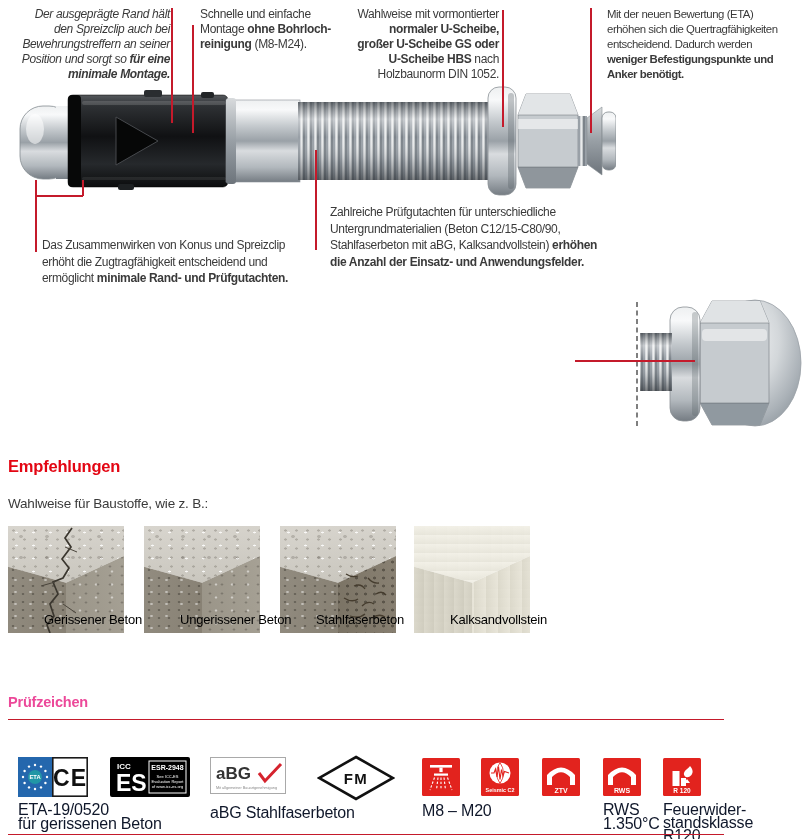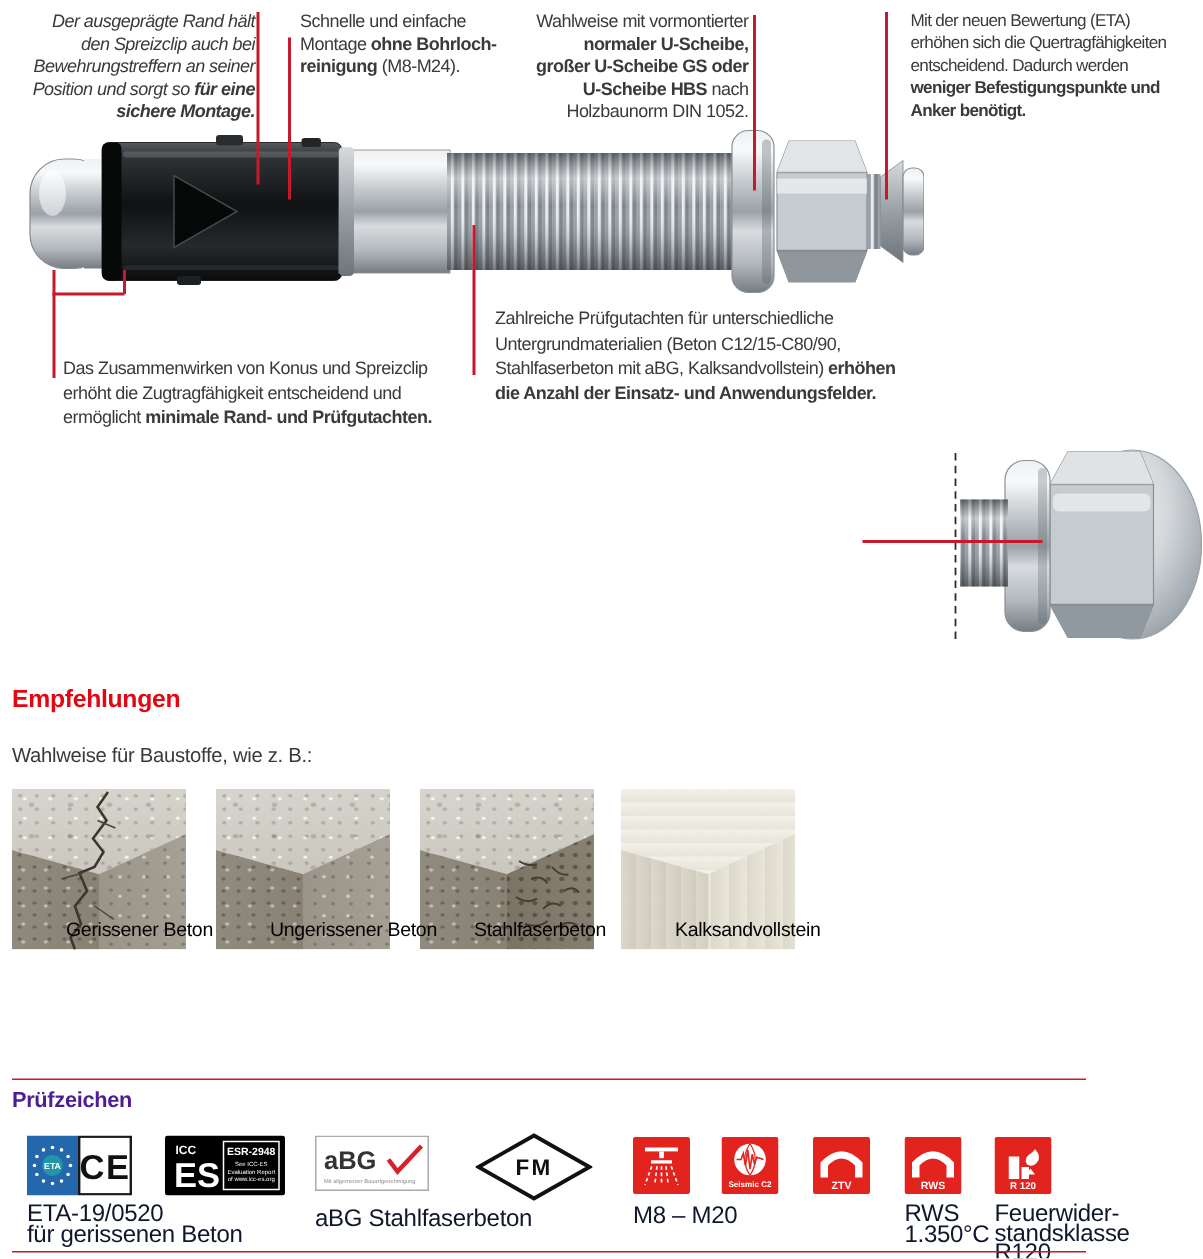--- a/index.html
+++ b/index.html
@@ -9,21 +9,21 @@
   .ann.mid{line-height:16.5px;}
   .ann.sm{font-size:11.4px;letter-spacing:-0.45px;line-height:15px;}
   .ann.sm.mid{line-height:16px;}
   .ann .b{font-weight:700;}
   .right{text-align:right;}
   .vline{position:absolute;width:1.5px;background:#c41a2b;z-index:5;}
   .hline{position:absolute;height:1.5px;background:#c41a2b;z-index:5;}
   .rule{position:absolute;height:1px;background:#c41a2b;}
   .h-emp{position:absolute;left:8px;top:457px;font-size:16.5px;font-weight:700;color:#e30613;letter-spacing:-0.2px;}
   .h-sub{position:absolute;left:8px;top:496px;font-size:13.5px;letter-spacing:-0.2px;color:#3a3a3a;}
-  .h-pruef{position:absolute;left:8px;top:726px;font-size:14.5px;font-weight:700;color:#4c1d95;letter-spacing:-0.2px;}
+  .h-pruef{position:absolute;left:8px;top:694px;font-size:14.5px;font-weight:700;color:#ec4899;letter-spacing:-0.2px;}
   .cube{position:absolute;top:526px;width:116px;height:107px;background:#fff;}
   .face{position:absolute;inset:0;}
   .f-top{clip-path:polygon(0 0,100% 0,100% 28%,50% 53%,0 38%);
          background-image:radial-gradient(rgba(90,85,75,.30) 1px,transparent 1.7px),
                           radial-gradient(rgba(255,255,255,.85) 1px,transparent 1.5px),
                           radial-gradient(rgba(70,64,56,.22) 1.5px,transparent 2.2px),
                           linear-gradient(175deg,#d8d5ce,#bdbab1);
          background-size:11px 9px,17px 13px,26px 21px,100% 100%;}
   .f-left{clip-path:polygon(0 38%,50% 53%,50% 100%,0 100%);
          background-image:radial-gradient(rgba(40,36,30,.35) 1px,transparent 1.7px),
@@ -46,21 +46,21 @@
 </style>
 </head>
 <body>
 
 <div id="page">
 
   <div class="ann right" style="left:10px;top:7px;width:160px;font-style:italic;"><span>Der ausgeprägte Rand hält
 den Spreizclip auch bei
 Bewehrungstreffern an seiner
 Position und sorgt so </span><span class="b">für eine
-sichere Montage.</span></div>
+minimale Montage.</span></div>
   <div class="ann" style="left:200px;top:7px;width:150px;"><span>Schnelle und einfache
 Montage </span><span class="b">ohne Bohrloch-
 reinigung</span><span> (M8-M24).</span></div>
   <div class="ann right" style="left:339px;top:7px;width:160px;"><span>Wahlweise mit vormontierter
 </span><span class="b">normaler U-Scheibe,
 großer U-Scheibe GS oder
 U-Scheibe HBS</span><span> nach
 Holzbaunorm DIN 1052.</span></div>
   <div class="ann sm" style="left:607px;top:7px;width:190px;"><span>Mit der neuen Bewertung (ETA)
 erhöhen sich die Quertragfähigkeiten

